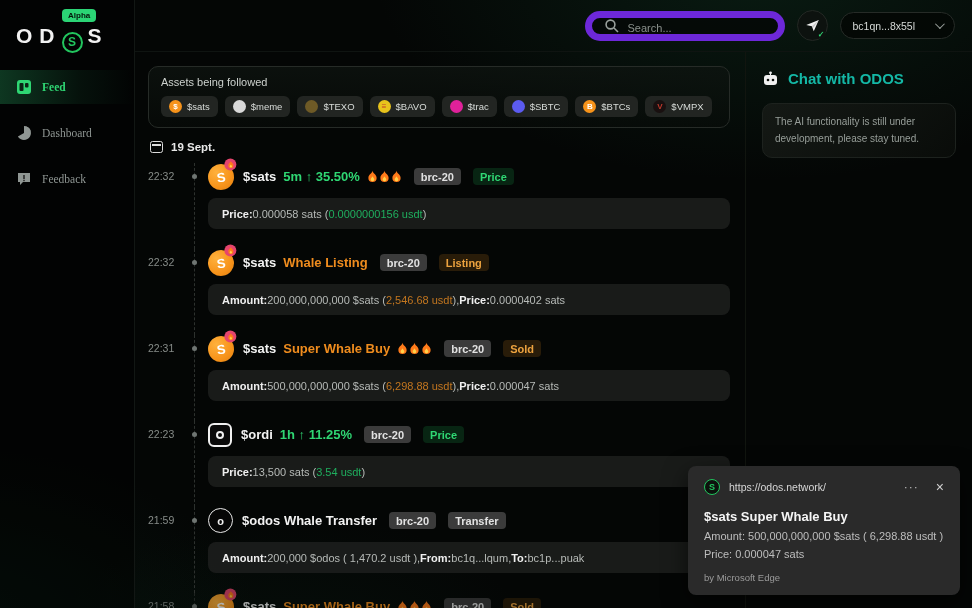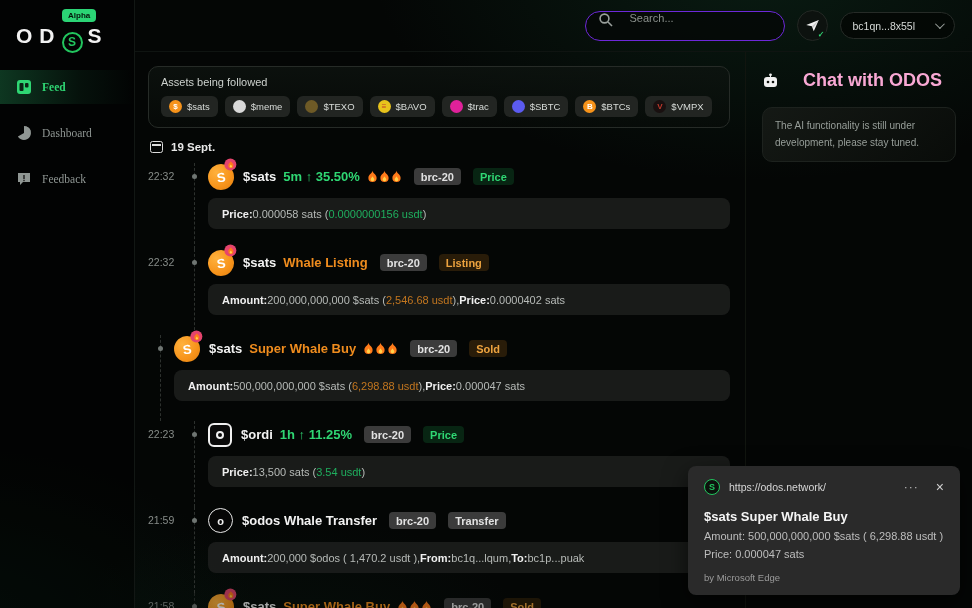--- a/index.html
+++ b/index.html
@@ -27,22 +27,22 @@
   .nav-item { display:flex; align-items:center; gap:10px; height:34px; padding-left:16px;
     color:#8f9693; font-size:11.5px; cursor:pointer; margin-bottom:12px;font-family:Liberation Serif, serif; }
   .nav-item.active { color:#2fd673; font-weight:bold;
     background:linear-gradient(90deg, rgba(16,64,38,.85), rgba(12,44,27,.35) 60%, rgba(12,44,27,0)); }
   .nav-ic { width:16px; height:16px; display:inline-flex; }
   .nav-ic svg { width:16px; height:16px; }
   
   .topbar { position:absolute; left:135px; right:0; top:0; height:52px;
     display:flex; align-items:center; justify-content:flex-end; gap:12px;
     padding-right:17px; border-bottom:1px solid #0f1411; }
-  .search-pill { display:flex; align-items:flex-start; gap:16px; width:200px; height:30px;
-    background:rgba(5,8,6,.8); border:1px solid #6d28d9; border-radius:16px; padding:0 12px; }
+  .search-pill { display:flex; align-items:flex-end; gap:8px; width:200px; height:30px;
+    background:rgba(5,8,6,.8); border:7px solid #6d28d9; border-radius:16px; padding:0 12px; }
   .search-pill input { background:transparent; border:none; outline:none; color:#cfd4d0;
     font-size:11px; width:150px; font-family:"Liberation Sans", sans-serif; }
   .search-pill input::placeholder { color:#8a908c; }
   .plane-btn { position:relative; width:31px; height:31px; border-radius:50%;
     background:#0d120f; border:1px solid #232824; display:flex; align-items:center; justify-content:center; cursor:pointer; }
   .plane-check { position:absolute; right:1px; bottom:1px; width:9px; height:9px;
     border-radius:50%; background:#0d120f; color:#2fd673; font-size:8px; line-height:9px; text-align:center; font-weight:bold; }
   .wallet-pill { display:flex; align-items:center; gap:20px; height:27px;
     background:rgba(4,7,5,.85); border:1px solid #262b27; border-radius:15px;
     padding:0 12px; font-size:10.5px; color:#d6dad7; cursor:pointer;justify-content:flex-end; }
@@ -96,21 +96,21 @@
     display:flex; align-items:center; justify-content:center; background:#0a0a0a; }
   .icon-ordi i { width:8px; height:8px; border:2px solid #f0f0f0; border-radius:50%; display:block; }
   .icon-odos { width:25px; height:25px; flex:0 0 25px; border:1.5px solid #e8e8e8; border-radius:50%;
     display:flex; align-items:center; justify-content:center; color:#f0f0f0; font-size:11px; font-weight:bold;
     background:#060606; }
   .flames { display:inline-flex; gap:1px; }
   .flames svg { width:11px; height:13px; }
   
   .rightpanel { position:absolute; right:0; top:52px; width:227px; bottom:0;
     border-left:1px solid #11150f; padding:18px 16px; }
-  .chat-head { display:flex; align-items:center; gap:24px; font-size:18px; font-weight:bold; color:#f9a8d4; }
+  .chat-head { display:flex; align-items:center; gap:9px; font-size:15px; font-weight:bold; color:#14b8a6; }
   .chat-head svg { width:17px; height:15px; }
   .chat-card { margin-top:16px; background:linear-gradient(135deg, rgba(22,26,22,.9), rgba(10,13,10,.85));
     border:1px solid #1d221e; border-radius:10px; padding:10px 12px; font-size:10px;
     color:#979e99; line-height:1.65; }
   
   .notif { position:absolute; right:12px; bottom:13px; width:272px; background:#2a2a2a;
     border-radius:8px; box-shadow:0 8px 24px rgba(0,0,0,.6); padding:13px 16px 12px; z-index:20; }
   .notif-head { display:flex; align-items:center; gap:9px; }
   .notif-logo { width:16px; height:16px; border:1.8px solid #22c55e; border-radius:50%;
     display:flex; align-items:center; justify-content:center; color:#22c55e;
@@ -295,20 +295,21 @@
             <b>Amount:</b>
             <span> 200,000,000,000 $sats ( </span>
             <span class="orange">2,546.68 usdt</span>
             <span> ),  </span>
             <b>Price:</b>
             <span> 0.0000402 sats</span>
           </div>
         </div>
       </div>
       <div class="feed-item">
+        <div class="fi-time">22:31</div>
         <div class="fi-line">
           <span class="fi-dot"></span>
         </div>
         <div class="fi-main">
           <div class="fi-header">
             <span class="icon-sats">S<span class="fire-badge">
                 <svg viewBox="0 0 12 14">
                   <path d="M6 0 C6.5 3.5 1.5 4.5 1.5 8.5 a4.5 4.5 0 0 0 9 0 C10.5 4.5 5.5 3.5 6 0 Z" fill="#ff7a1a"></path>
                   <path d="M6 6 C6.3 8 4 8.5 4 10.3 a2 2 0 0 0 4 0 C8 8.5 5.7 8 6 6 Z" fill="#ffd24a"></path>
                 </svg>

